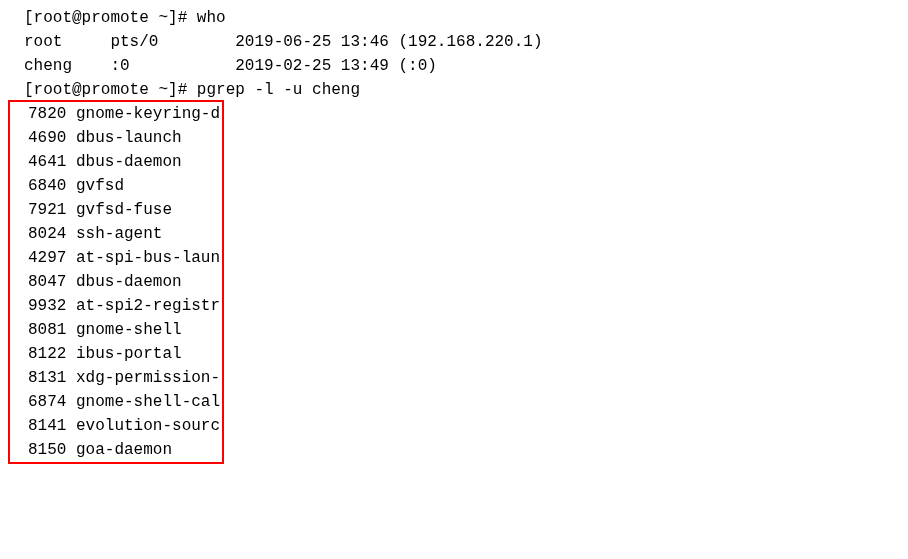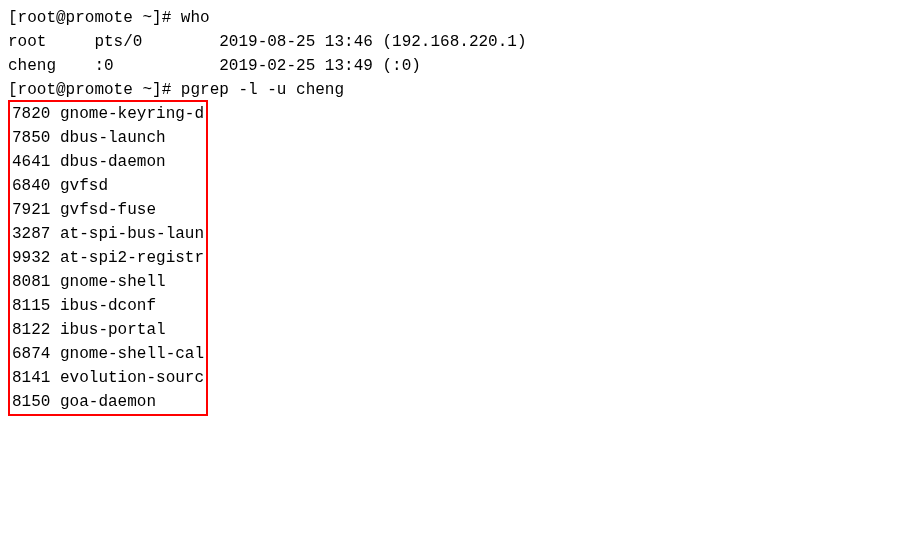--- a/index.html
+++ b/index.html
@@ -12,48 +12,51 @@
       font-size: 16px;
       background: #ffffff;
       color: #000000;
       padding: 6px 8px;
       width: 908px;
       position: relative;
       line-height: 1.5;
     }
     .terminal-line {
       white-space: pre;
+      margin-left: 16px;
     }
     .highlighted-output {
       border: 2px solid #ff0000;
       display: inline-block;
       padding: 0 2px;
       margin-top: -2px;
     }
   </style>
 </head>
 <body>
 
 
 
 <div class="terminal-line"><span>[root@promote ~]# </span><span>who</span></div>
-<div class="terminal-line">root     pts/0        2019-08-25 13:46 (192.168.220.1)</div>
+<div class="terminal-line">root     pts/0        2019-06-25 13:46 (192.168.220.1)</div>
 <div class="terminal-line">cheng    :0           2019-02-25 13:49 (:0)</div>
 <div class="terminal-line"><span>[root@promote ~]# </span><span>pgrep -l -u cheng</span></div>
 <div class="highlighted-output">
   <div class="terminal-line">7820 gnome-keyring-d</div>
-  <div class="terminal-line">7850 dbus-launch</div>
+  <div class="terminal-line">4690 dbus-launch</div>
   <div class="terminal-line">4641 dbus-daemon</div>
   <div class="terminal-line">6840 gvfsd</div>
   <div class="terminal-line">7921 gvfsd-fuse</div>
-  <div class="terminal-line">3287 at-spi-bus-laun</div>
+  <div class="terminal-line">8024 ssh-agent</div>
+  <div class="terminal-line">4297 at-spi-bus-laun</div>
+  <div class="terminal-line">8047 dbus-daemon</div>
   <div class="terminal-line">9932 at-spi2-registr</div>
   <div class="terminal-line">8081 gnome-shell</div>
-  <div class="terminal-line">8115 ibus-dconf</div>
   <div class="terminal-line">8122 ibus-portal</div>
+  <div class="terminal-line">8131 xdg-permission-</div>
   <div class="terminal-line">6874 gnome-shell-cal</div>
   <div class="terminal-line">8141 evolution-sourc</div>
   <div class="terminal-line">8150 goa-daemon</div>
 </div>
 
 
 
 
 
 

